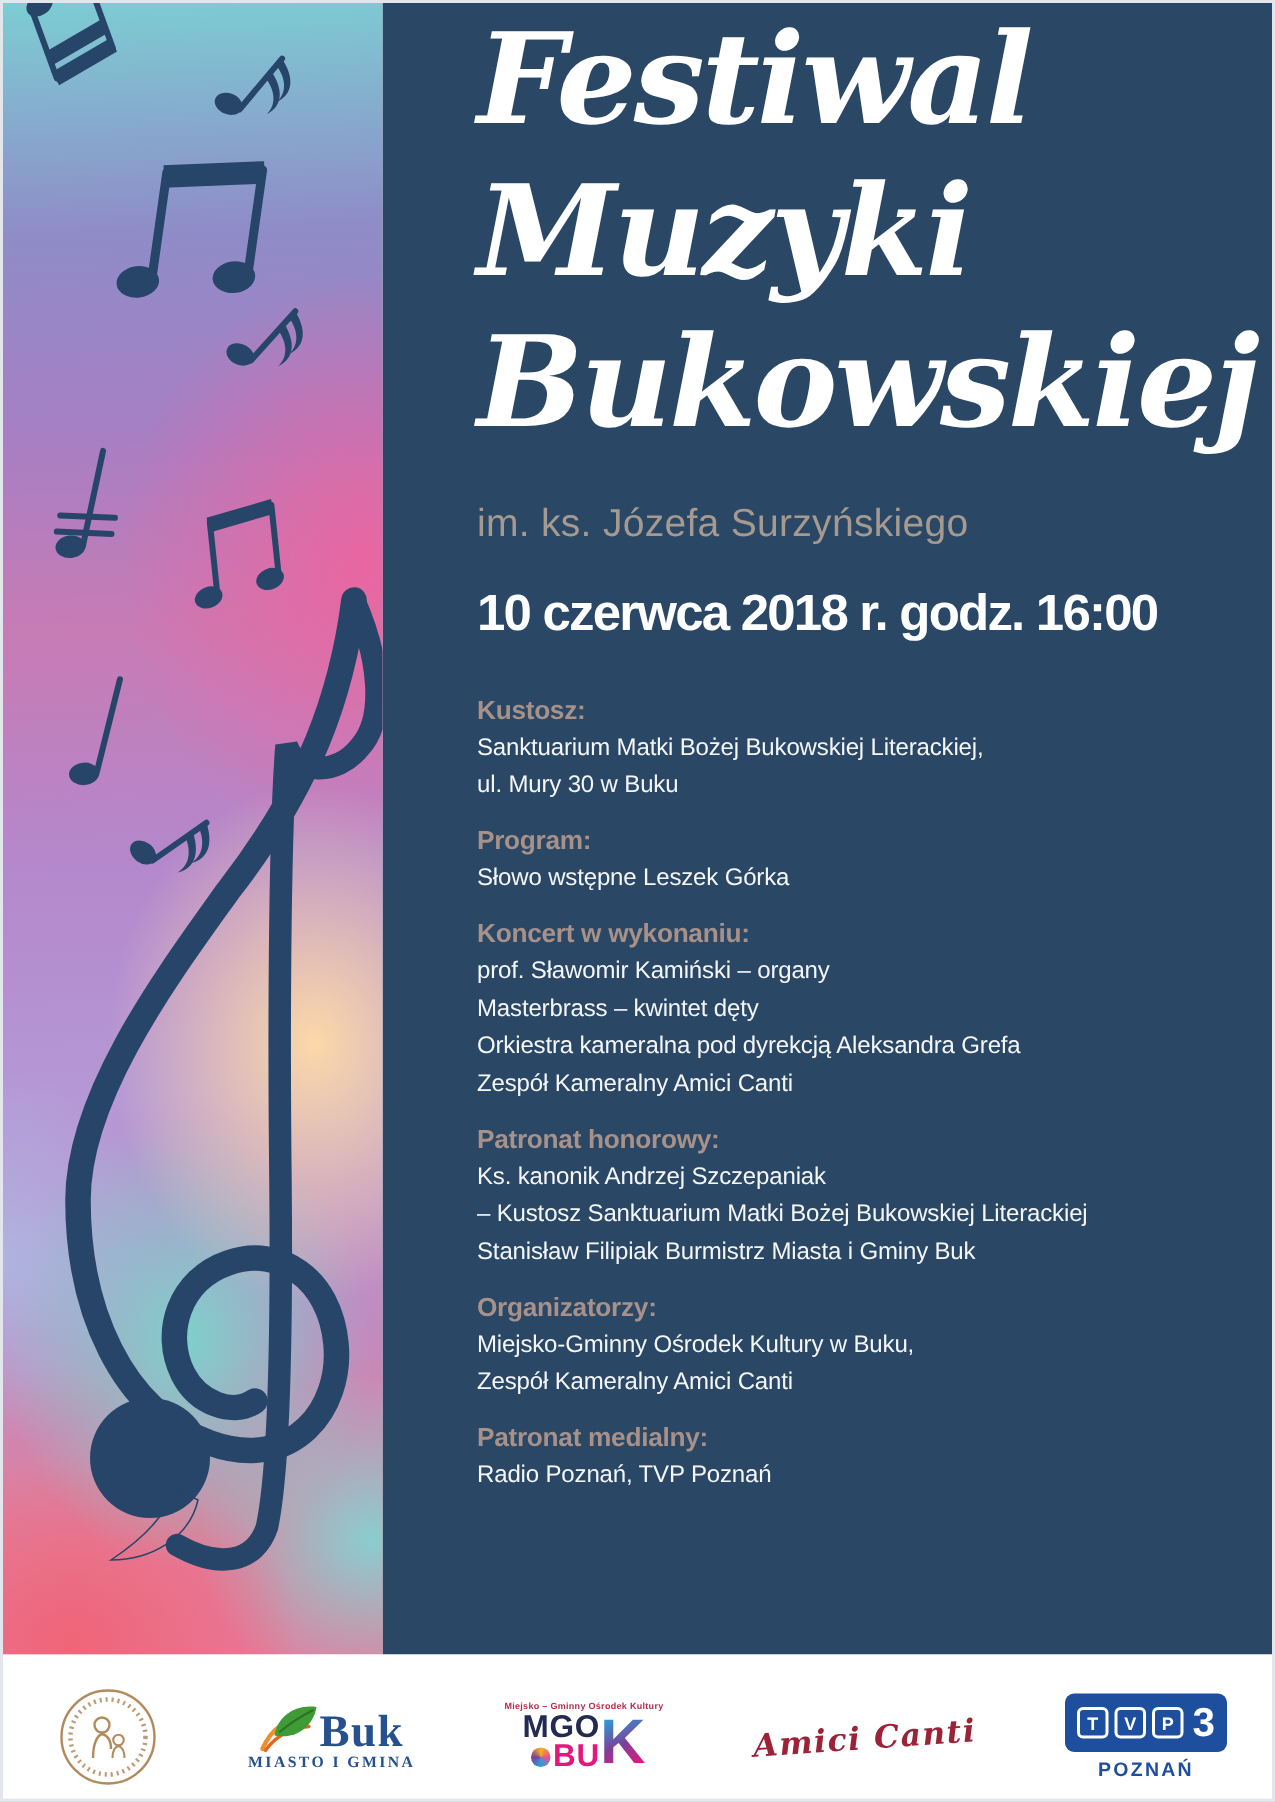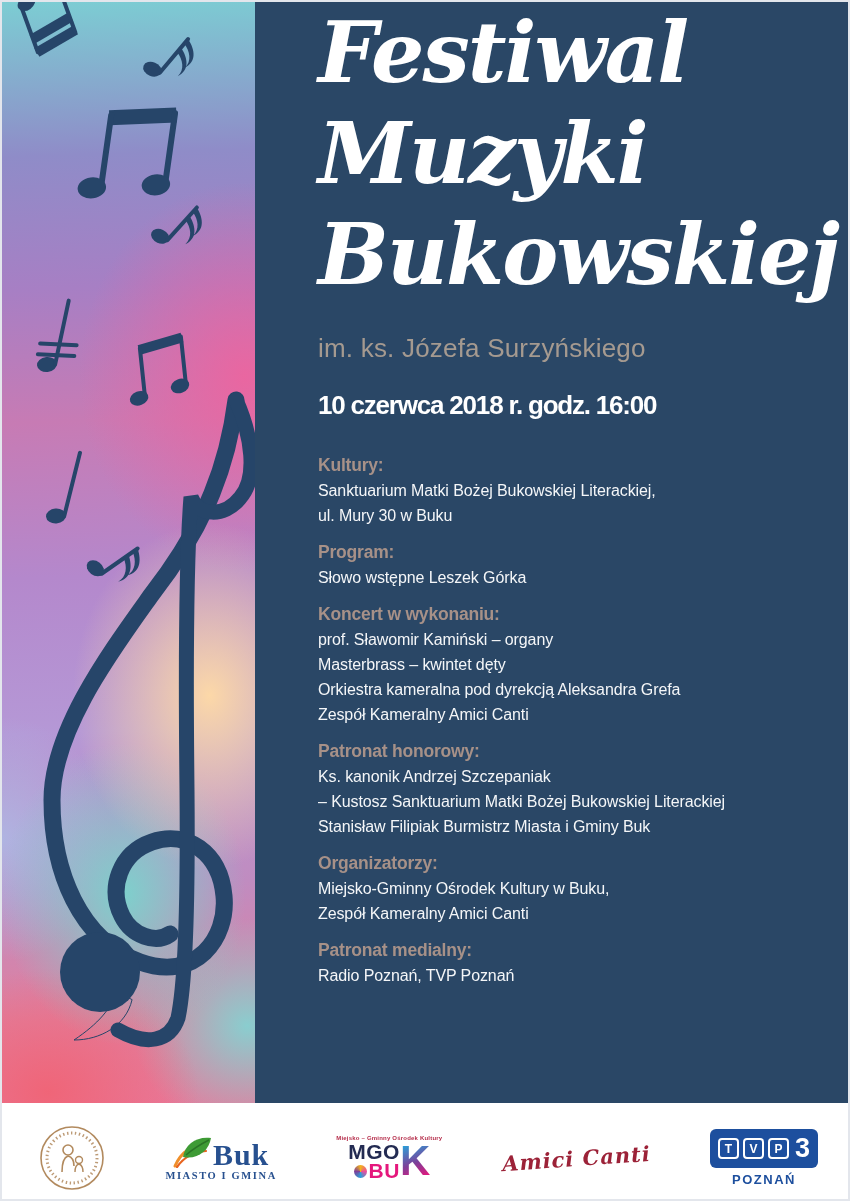--- a/index.html
+++ b/index.html
@@ -34,21 +34,21 @@
     padding:0 20px 0 63px;box-sizing:border-box;
   }
   .title{
     font-family:"DejaVu Serif","Liberation Serif",serif;
     font-style:italic;font-weight:bold;
     font-size:84px;line-height:101px;color:#ffffff;
     letter-spacing:-2px;
   }
   .subtitle{margin-top:28px;font-size:26px;color:#a59a90;letter-spacing:.2px;}
   .datetime{
-    margin-top:26px;font-size:26px;font-weight:bold;color:#ffffff;
+    margin-top:26px;font-size:34px;font-weight:bold;color:#ffffff;
     letter-spacing:-1.2px;
   }
   .sections{margin-top:32px;}
   .section{margin-bottom:12px;}
   .section .label{font-size:17.5px;font-weight:bold;color:#a79188;line-height:25px;letter-spacing:-.2px;}
   .section .line{font-size:16px;color:#f4f6f8;line-height:25px;letter-spacing:-.1px;}
   
   .logo-strip{
     position:relative;width:100%;height:96px;background:#ffffff;
     display:flex;justify-content:space-between;
@@ -174,21 +174,21 @@
       <div class="title">
         <div>Festiwal</div>
         <div>Muzyki</div>
         <div>Bukowskiej</div>
       </div>
       <div class="subtitle">im. ks. Józefa Surzyńskiego</div>
       <div class="datetime">10 czerwca 2018 r. godz. 16:00</div>
 
       <div class="sections">
         <div class="section">
-          <div class="label">Kultury:</div>
+          <div class="label">Kustosz:</div>
           <div class="line">Sanktuarium Matki Bożej Bukowskiej Literackiej,</div>
           <div class="line">ul. Mury 30 w Buku</div>
         </div>
         <div class="section">
           <div class="label">Program:</div>
           <div class="line">Słowo wstępne Leszek Górka</div>
         </div>
         <div class="section">
           <div class="label">Koncert w wykonaniu:</div>
           <div class="line">prof. Sławomir Kamiński – organy</div>

